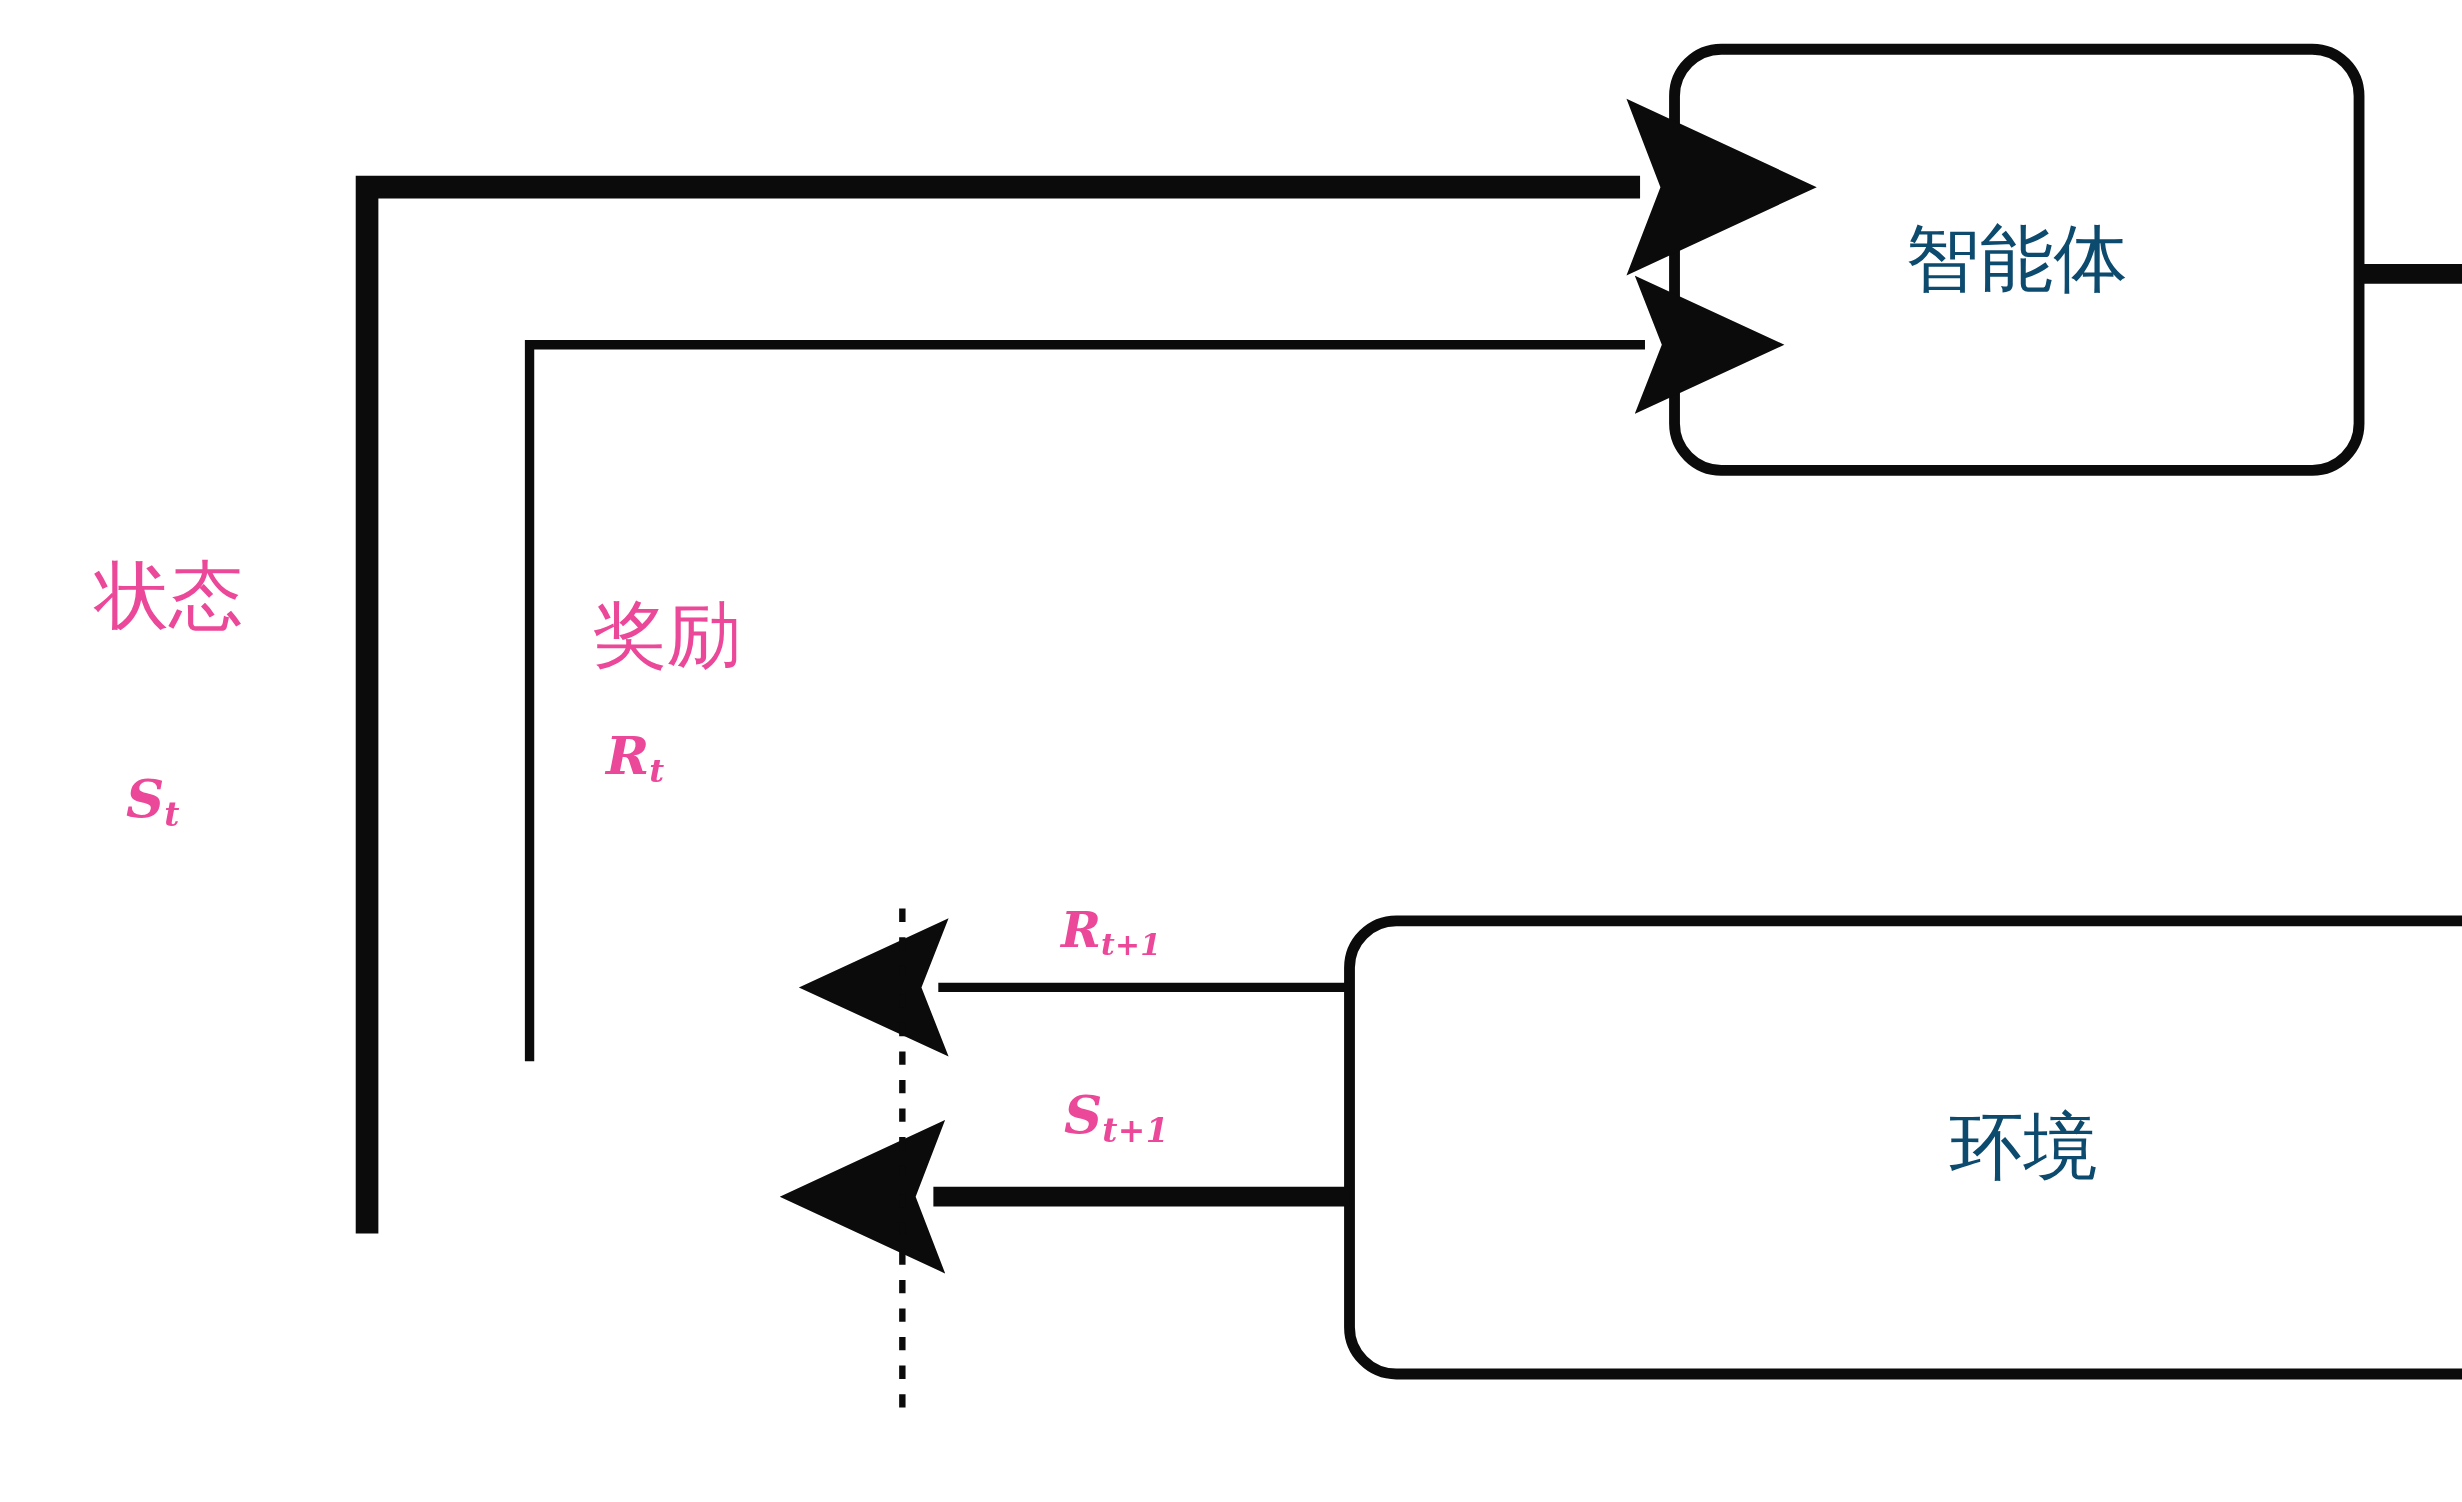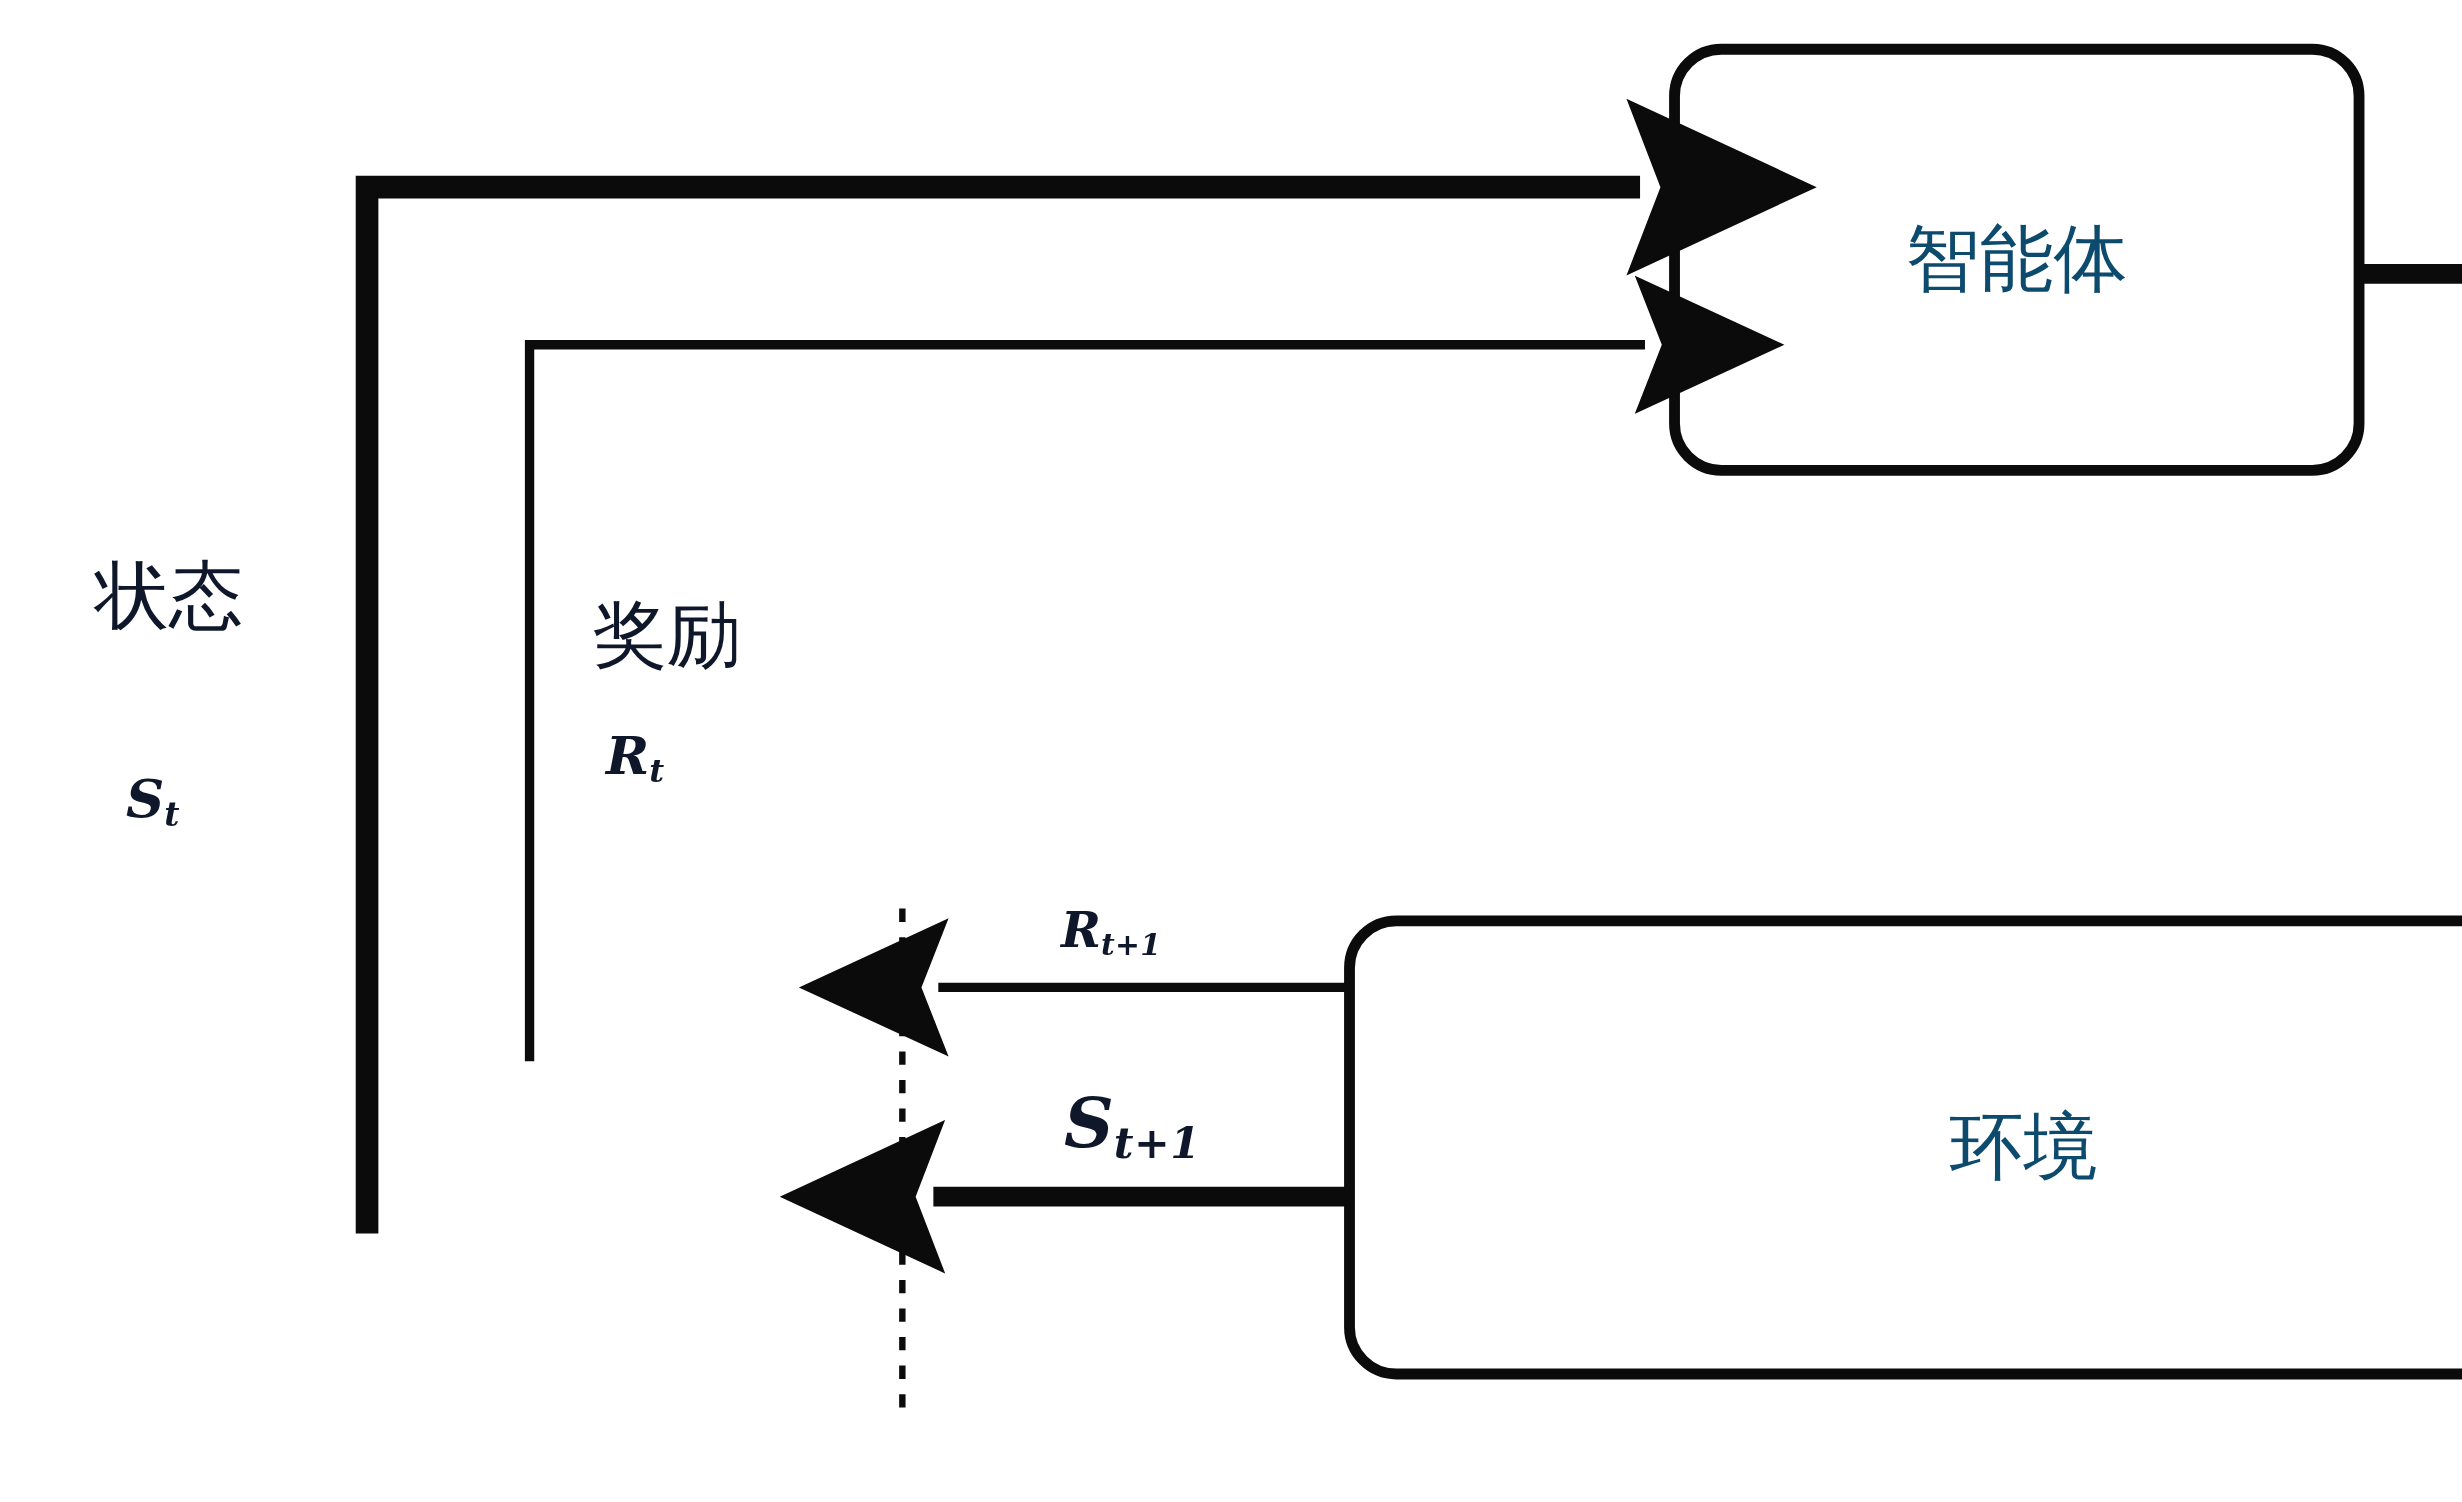--- a/index.html
+++ b/index.html
@@ -16,21 +16,21 @@
     font-family: "Liberation Serif", serif;
   }
   #diagram {
     position: absolute;
     inset: 0;
     width: 3940px;
     height: 1502px;
   }
   .lbl {
     position: absolute;
-    color: #0f172a;
+    color: #ec4899;
     white-space: nowrap;
     line-height: 1;
     user-select: none;
   }
   .cjk {
     font-family: "DejaVu Sans", "Liberation Sans", sans-serif;
     font-weight: 400;
   }
   .math {
     font-family: "DejaVu Serif", "Liberation Serif", serif;
@@ -102,18 +102,18 @@
   <div class="boxlabel cjk" style="left:1349px; top:921px; width:1349px; height:453px; font-size:74px;">环境</div>
 
   <div class="lbl cjk" style="left:95px; top:558px; font-size:74px;">状态</div>
   <div class="lbl math" style="left:126px; top:772px; font-size:53px;"><span>S</span><span class="sub">t</span></div>
 
   <div class="lbl cjk" style="left:593px; top:558px; font-size:74px;margin-top:39px;">奖励</div>
   <div class="lbl math" style="left:606px; top:730px; font-size:52px;"><span>R</span><span class="sub">t</span></div>
 
   <div class="lbl math" style="left:1061px; top:906px; font-size:48px;"><span>R</span><span class="sub">t+1</span></div>
 
-  <div class="lbl math" style="left:1064px; top:1088px; font-size:69px;"><span>S</span><span class="sub">t+1</span></div>
+  <div class="lbl math" style="left:1064px; top:1088px; font-size:53px;"><span>S</span><span class="sub">t+1</span></div>
 
   <div class="caption"></div>
 
 </div>
 
 
 </body></html>

